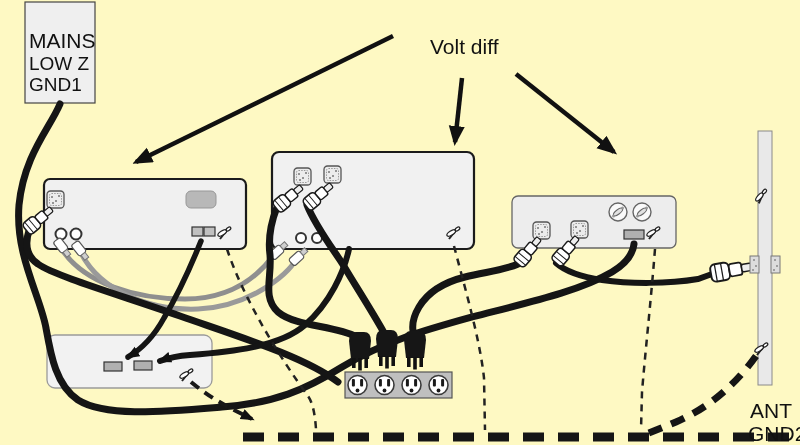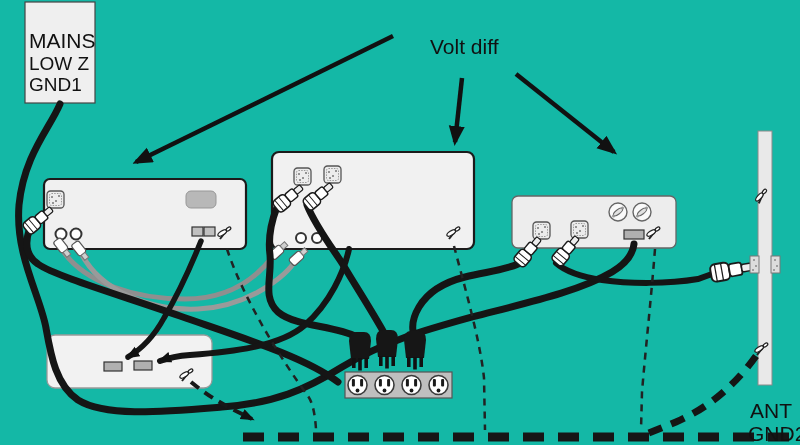--- a/index.html
+++ b/index.html
@@ -1,16 +1,16 @@
 <!DOCTYPE html>
 <html><head>
 <meta charset="utf-8">
 <style>
   html,body{margin:0;padding:0;background:#ffffff;}
-  .stage{position:relative;width:800px;height:445px;background:#14b8a6;overflow:hidden;
+  .stage{position:relative;width:800px;height:445px;background:#fef9c3;overflow:hidden;
          font-family:"Liberation Sans", sans-serif;}
   svg text{font-family:"Liberation Sans", sans-serif;fill:#111;}
   .t-big{font-size:21px;}
   .t-med{font-size:19px;}
 </style>
 </head>
 <body>
 
 <div class="stage">
 <svg width="800" height="445" viewBox="0 0 800 445">

